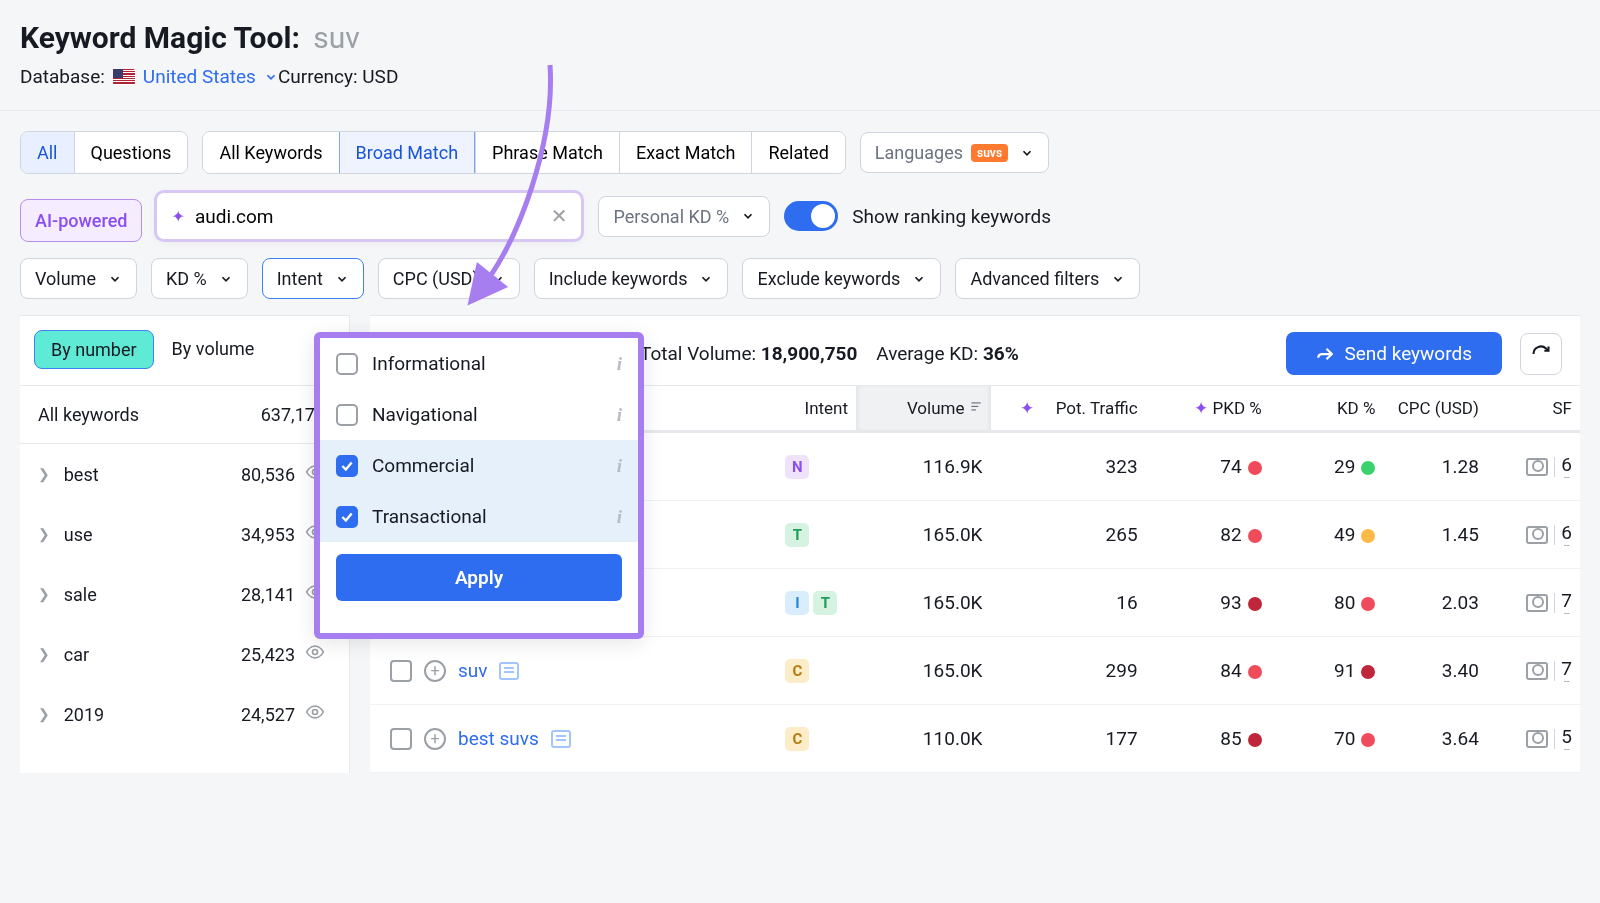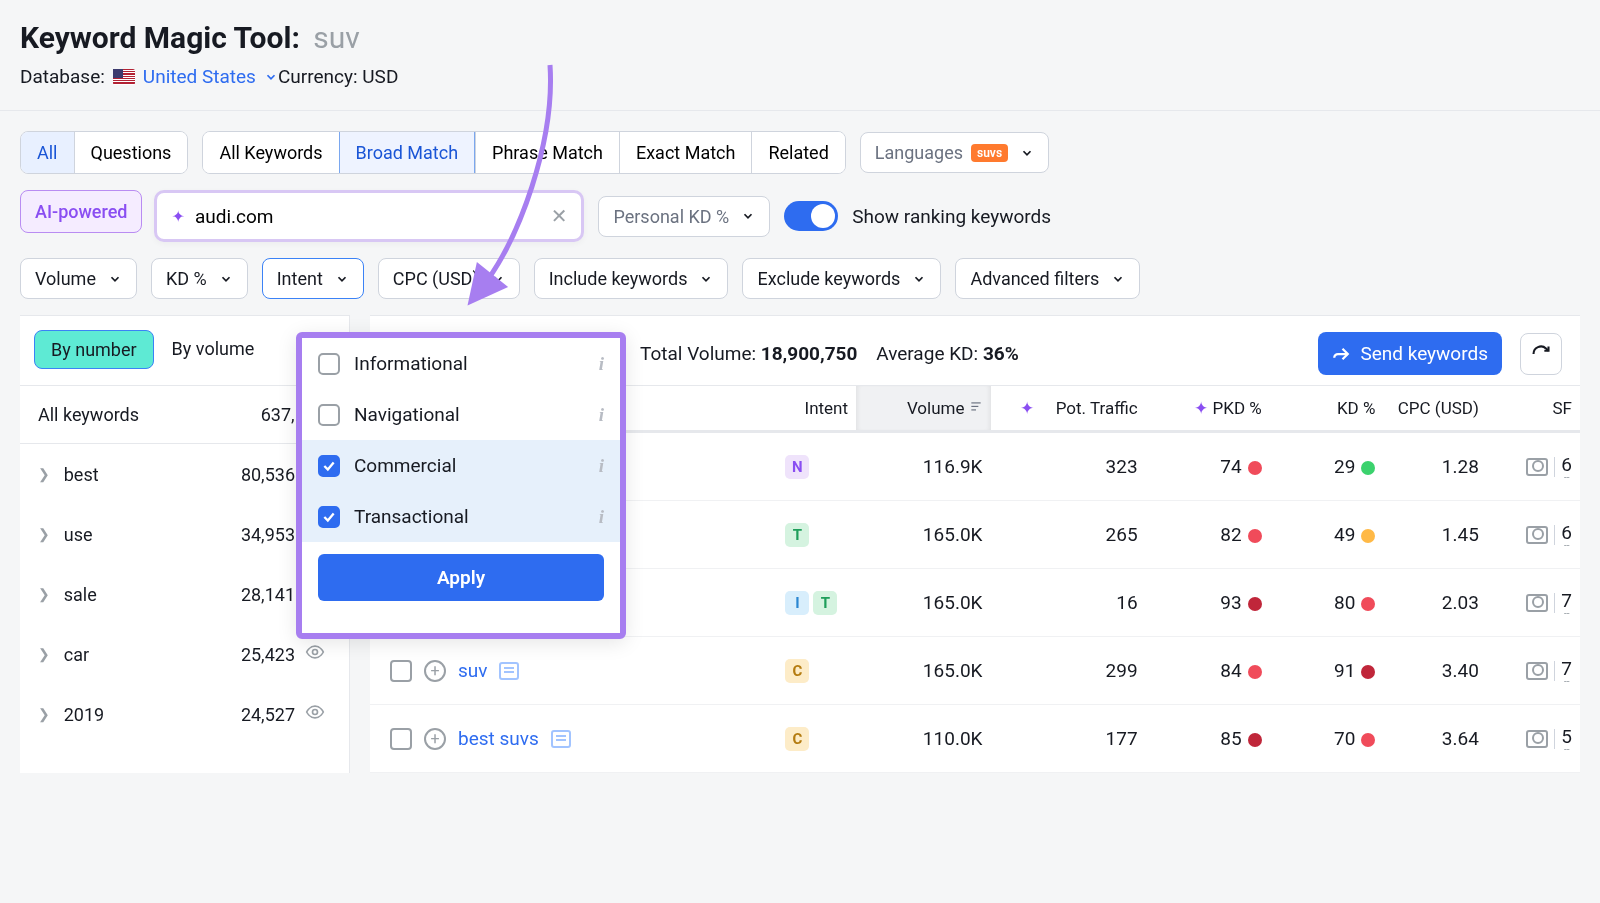--- a/index.html
+++ b/index.html
@@ -25,21 +25,21 @@
   .seg .seg-btn.sel2 { background: #eef3ff; color:#1a55d6; }
 
   .pill { display: inline-flex; align-items: center; gap: 8px; border: 1px solid #cfd4dd; border-radius: 8px; padding: 9px 14px; background: #fff; font-size: 18px; cursor: pointer; }
   .pill .chev { margin-left: 4px; }
   .pill.muted { color: #6b7280; }
   .pill.outlined-blue { border: 1.5px solid #3b82f6; color: #171a22; }
   .pill.bynum { border: 1.5px solid #3b82f6; background:#5eead4; }
 
   .beta { background: #ff7a2e; color: #fff; font-size: 12px; padding: 2px 6px; border-radius: 4px; font-weight: 600; }
 
-  .ai-block { display:flex; align-items:flex-start; gap:12px; }
+  .ai-block { display:flex; align-items:flex-end; gap:12px; }
   .ai-tag { border: 1.5px solid #b98cf2; background: #f5ecff; color: #8a4ef2; padding: 10px 14px; border-radius: 8px; font-size: 18px; font-weight: 500; }
   .domain-input-wrap { position: relative; display:flex; align-items:center; border: 3px solid #d8c7f4; border-radius: 10px; background:#fff; padding: 0 14px; height: 52px; width: 430px; box-shadow: 0 2px 6px rgba(0,0,0,0.04);}
   .domain-input-wrap .sparkle { color:#8a4ef2; margin-right:10px; }
   .domain-input { flex:1; border:none; outline:none; font-size:19px; }
   .domain-input-wrap .clear { color:#9aa0a6; cursor:pointer; font-size:20px; }
 
   .toggle { width: 54px; height: 30px; background: #2e6cf0; border-radius: 15px; position: relative; cursor: pointer; }
   .toggle .knob { position:absolute; right:3px; top:3px; width:24px; height:24px; background:#fff; border-radius:50%; }
   .toggle-label { font-size: 19px; }
 
@@ -50,21 +50,21 @@
   .sidebar-row .left { display:flex; align-items:center; gap: 14px; }
   .sidebar-row .chevr { color:#9aa0a6; font-size: 14px;}
   .sidebar-row .count { display:flex; align-items:center; gap: 10px; }
   .eye { color:#9aa0a6; }
   .scroll-indicator { position:absolute; right:2px; top:110px; width:10px; height:80px; background:#cfd2d8; border-radius:5px; }
 
   .content { flex:1; background:#fff; border-top:1px solid #e6e8ec; position:relative;}
   .content-header { display:flex; align-items:center; justify-content:flex-end; padding: 16px 18px 10px 0; gap: 18px; }
   .stat { font-size: 19px; }
   .stat strong { font-weight: 700; }
-  .btn-primary { background:#2e6cf0; color:#fff; border:none; border-radius:8px; padding: 10px 14px; font-size:19px; display:flex; align-items:center; gap:10px; cursor:pointer;}
+  .btn-primary { background:#2e6cf0; color:#fff; border:none; border-radius:8px; padding: 10px 30px; font-size:19px; display:flex; align-items:center; gap:10px; cursor:pointer;}
   .refresh { width:42px; height:42px; border:1px solid #cfd4dd; border-radius:8px; display:flex; align-items:center; justify-content:center; cursor:pointer; background:#fff;}
 
   .table { width: 100%; border-collapse: collapse; table-layout:fixed;}
   .table th { font-size: 17px; font-weight: 400; color:#171a22; text-align:right; padding: 12px 8px; border-top:1px solid #e6e8ec; border-bottom: 3px solid #e6e8ec; position:relative; }
   .table th.left { text-align:left; padding-left:20px;}
   .table th.sorted { background:#f0f1f3;}
   .table td { font-size: 19px; text-align:right; padding: 20px 8px; }
   .table td.left { text-align:left; padding-left:20px;}
   .row-sep td { border-bottom: 1px solid #f0f1f3; }
   .sort-icon { display:inline-block; margin-left:4px;}
@@ -93,21 +93,21 @@
   .sf-ic { width:22px; height:18px; border:2px solid #9aa0a6; border-radius:3px; position:relative;}
   .sf-ic::after{content:''; position:absolute; right:2px; bottom:2px; width:8px; height:8px; border:2px solid #9aa0a6; border-radius:50%;}
   .sep-bar { width:1px; height:20px; background:#cfd4dd;}
   .sf-num { font-size:19px; }
   .sf-dash { color:#9aa0a6; font-size:10px; line-height:4px;}
 
   .chev { display:inline-block; }
   .chev svg { display: block;}
 
   
-  .intent-popup { position: absolute; left: 296px; top: 332px; width: 330px; background:#fff; border-radius:6px; border: 6px solid #a77ef0; box-shadow: 0 4px 20px rgba(0,0,0,0.1); z-index:20;}
+  .intent-popup { position: absolute; left: 314px; top: 332px; width: 330px; background:#fff; border-radius:6px; border: 6px solid #a77ef0; box-shadow: 0 4px 20px rgba(0,0,0,0.1); z-index:20;}
   .intent-popup .opt { display:flex; align-items:center; gap:14px; padding: 14px 16px; font-size:19px; cursor:pointer;}
   .intent-popup .opt.sel { background:#e6f0fb; }
   .intent-popup .opt .chk { width:22px; height:22px; border:2px solid #9aa0a6; border-radius:5px; display:flex; align-items:center; justify-content:center;}
   .intent-popup .opt.sel .chk { background:#2e6cf0; border-color:#2e6cf0; }
   .intent-popup .opt.sel .chk svg { display:block;}
   .intent-popup .opt .chk svg { display:none;}
   .intent-popup .info { color:#b8bcc4; font-weight:700; font-style:italic; font-family: Georgia, serif;}
   .intent-popup .apply-wrap { padding: 12px 16px 32px 16px;}
   .intent-popup .apply-btn { width:100%; background:#2e6cf0; color:#fff; border:none; border-radius:6px; padding: 12px 0; font-size:19px; font-weight:600; cursor:pointer; }
 

